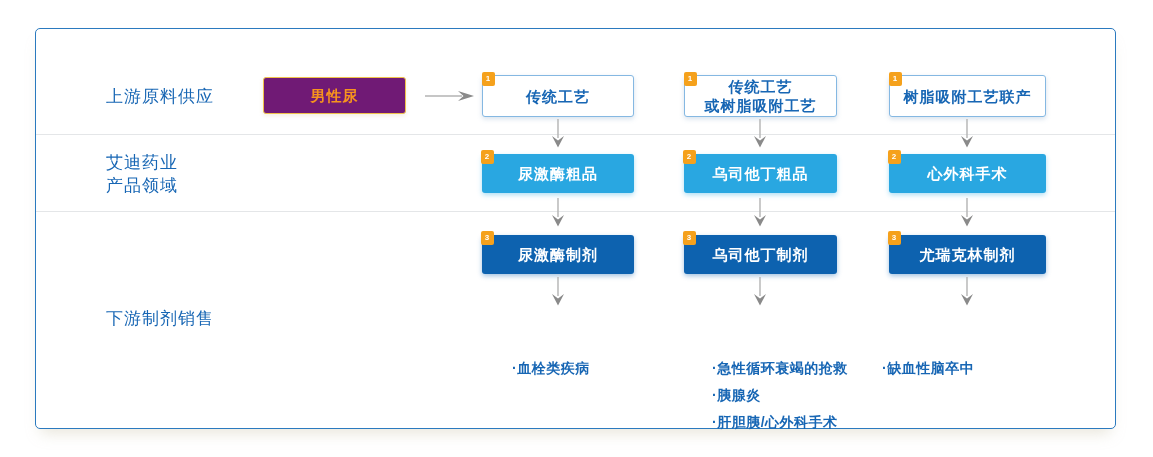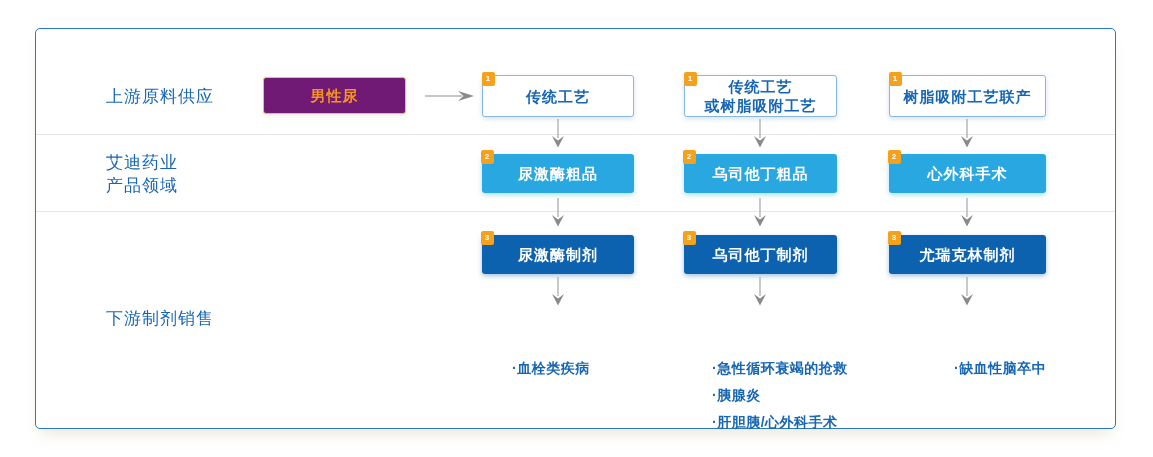--- a/index.html
+++ b/index.html
@@ -54,21 +54,21 @@
   .badge{
     position:absolute;left:-1px;top:-4px;width:13px;height:14px;
     background:#f5a11c;color:#ffffff;font-size:8px;font-weight:bold;
     display:flex;align-items:center;justify-content:center;border-radius:2px;line-height:1;
   }
 
   .ind-list{position:absolute;top:288px;color:#1766b4;font-weight:bold;font-size:14px;letter-spacing:0.5px;margin-top:38px;}
   .ind-item{line-height:27px;white-space:nowrap;}
   .i0{left:476px;}
   .i1{left:676px;}
-  .i2{left:918px;}
+  .i2{left:846px;}
 
   .arrow-down{position:absolute;width:16px;height:30px;}
   .ax0{left:514px;}
   .ax1{left:716px;}
   .ax2{left:923px;}
   .ad-r1{top:90px;}
   .ad-r2{top:169px;}
   .ad-r3{top:248px;}
 
   .arrow-right{position:absolute;left:389px;top:60px;width:50px;height:14px;}

